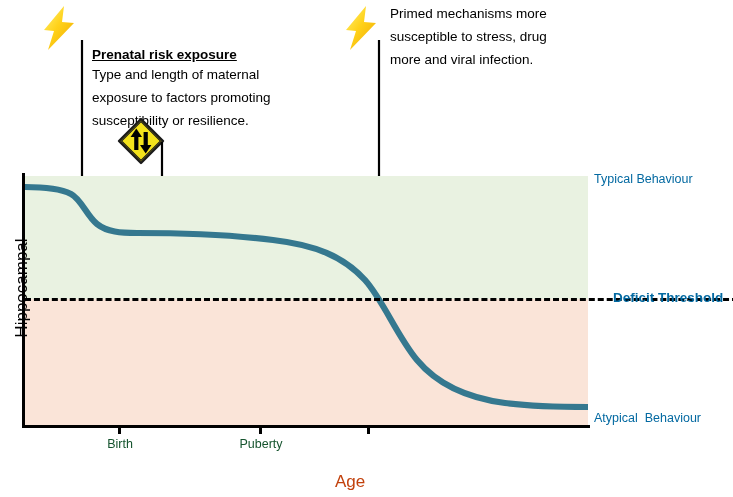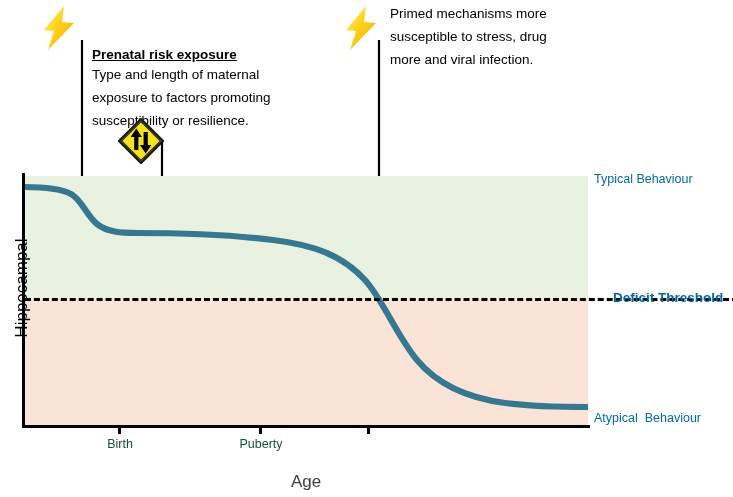--- a/index.html
+++ b/index.html
@@ -132,21 +132,22 @@
     transform: translateX(-50%);
   }
 
   .axis-x-title {
     position: absolute;
     left: 0;
     top: 472px;
     width: 612px;
     text-align: center;
     font-size: 17px;
-    color: #404040;
+    color: #c2410c;
+    padding-left: 44px;
   }
   .axis-y-title {
     position: absolute;
     left: -48px;
     top: 278px;
     width: 140px;
     text-align: center;
     font-size: 17px;
     color: #000000;
     transform: rotate(-90deg);

